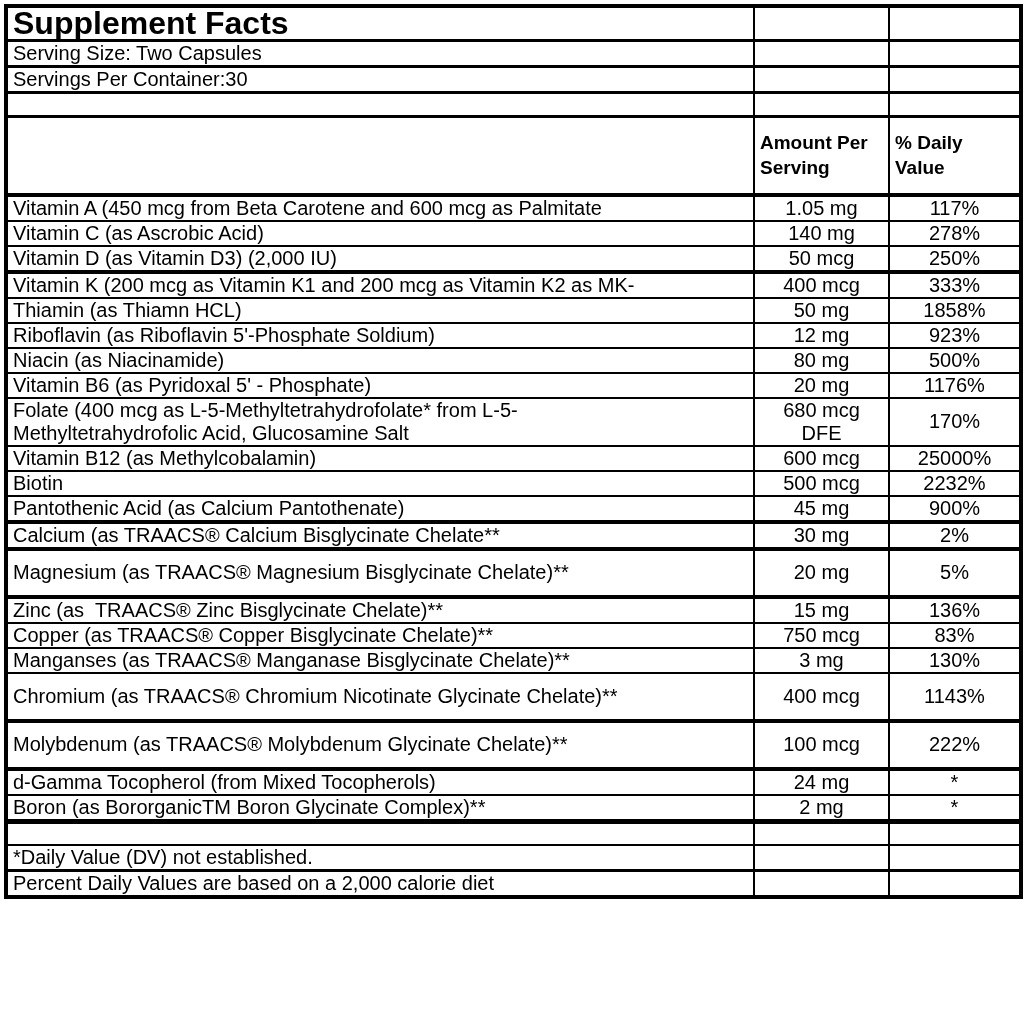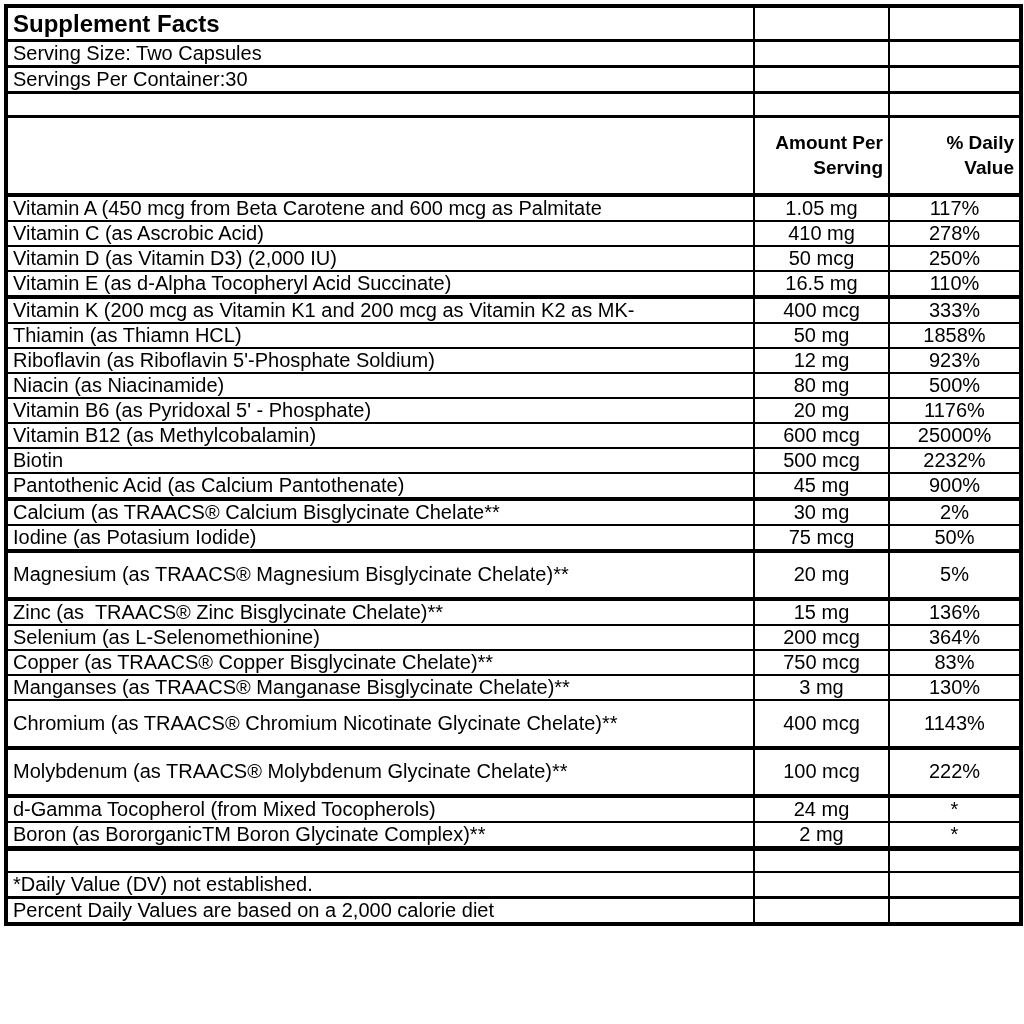--- a/index.html
+++ b/index.html
@@ -9,28 +9,28 @@
   col.c1 { width:748px; }
   col.c2 { width:135px; }
   col.c3 { width:132px; }
   td { border:2px solid #000; padding:0 5px; overflow:hidden; vertical-align:middle;
        font-size:20px; line-height:23px; }
   .lbl { white-space:pre; text-align:left; }
   .val { text-align:center; white-space:pre; padding:0 2px;border-radius:12px; }
   
   .r-title { height:33px; }
   .r-title td { border-bottom-width:3px; }
-  .r-title .lbl { font-size:24px; font-weight:bold; line-height:31px; }
+  .r-title .lbl { font-size:32px; font-weight:bold; line-height:31px; }
   .r-serving { height:18px; }
   .r-serving td { border-bottom-width:3px; }
   .r-spacer-top { height:24px; }
   .r-spacer-top td { border-bottom-width:3px; }
   .r-header { height:78px; }
   .r-header td { border-bottom-width:4px; }
-  .hdr { font-weight:bold; text-align:right; white-space:normal; font-size:19px; line-height:25px; }
+  .hdr { font-weight:bold; text-align:left; white-space:normal; font-size:19px; line-height:25px; }
   
   .r-data { height:24px; }
   .r-data.tall { height:48px; }
   .r-data.thick-top td { border-top-width:4px;margin-left:28px; }
   
   .r-spacer-bottom { height:24px; }
   .r-spacer-bottom td { border-top-width:5px; }
   .r-note { height:25px;margin-left:24px; }
   .r-note td { border-top-width:3px; }
   .r-note.first td { border-top-width:2px; }
@@ -76,33 +76,28 @@
     </tbody>
 
     <tbody id="data-rows">
         <tr class="r-data thick-top">
     <td class="lbl">Vitamin A (450 mcg from Beta Carotene and 600 mcg as Palmitate</td>
     <td class="val">1.05 mg</td>
     <td class="val">117%</td>
   </tr>
         <tr class="r-data">
     <td class="lbl">Vitamin C (as Ascrobic Acid)</td>
-    <td class="val">410 mg</td>
+    <td class="val">140 mg</td>
     <td class="val">278%</td>
   </tr>
         <tr class="r-data">
     <td class="lbl">Vitamin D (as Vitamin D3) (2,000 IU)</td>
     <td class="val">50 mcg</td>
     <td class="val">250%</td>
   </tr>
-        <tr class="r-data">
-    <td class="lbl">Vitamin E (as d-Alpha Tocopheryl Acid Succinate)</td>
-    <td class="val">16.5 mg</td>
-    <td class="val">110%</td>
-  </tr>
         <tr class="r-data thick-top">
     <td class="lbl">Vitamin K (200 mcg as Vitamin K1 and 200 mcg as Vitamin K2 as MK-</td>
     <td class="val">400 mcg</td>
     <td class="val">333%</td>
   </tr>
         <tr class="r-data">
     <td class="lbl">Thiamin (as Thiamn HCL)</td>
     <td class="val">50 mg</td>
     <td class="val">1858%</td>
   </tr>
@@ -114,61 +109,58 @@
         <tr class="r-data">
     <td class="lbl">Niacin (as Niacinamide)</td>
     <td class="val">80 mg</td>
     <td class="val">500%</td>
   </tr>
         <tr class="r-data">
     <td class="lbl">Vitamin B6 (as Pyridoxal 5' - Phosphate)</td>
     <td class="val">20 mg</td>
     <td class="val">1176%</td>
   </tr>
+        <tr class="r-data tall">
+    <td class="lbl">Folate (400 mcg as L-5-Methyltetrahydrofolate* from L-5-
+Methyltetrahydrofolic Acid, Glucosamine Salt</td>
+    <td class="val">680 mcg
+DFE</td>
+    <td class="val">170%</td>
+  </tr>
         <tr class="r-data">
     <td class="lbl">Vitamin B12 (as Methylcobalamin)</td>
     <td class="val">600 mcg</td>
     <td class="val">25000%</td>
   </tr>
         <tr class="r-data">
     <td class="lbl">Biotin</td>
     <td class="val">500 mcg</td>
     <td class="val">2232%</td>
   </tr>
         <tr class="r-data">
     <td class="lbl">Pantothenic Acid (as Calcium Pantothenate)</td>
     <td class="val">45 mg</td>
     <td class="val">900%</td>
   </tr>
         <tr class="r-data thick-top">
     <td class="lbl">Calcium (as TRAACS® Calcium Bisglycinate Chelate**</td>
     <td class="val">30 mg</td>
     <td class="val">2%</td>
-  </tr>
-        <tr class="r-data">
-    <td class="lbl">Iodine (as Potasium Iodide)</td>
-    <td class="val">75 mcg</td>
-    <td class="val">50%</td>
   </tr>
         <tr class="r-data tall thick-top">
     <td class="lbl">Magnesium (as TRAACS® Magnesium Bisglycinate Chelate)**</td>
     <td class="val">20 mg</td>
     <td class="val">5%</td>
   </tr>
         <tr class="r-data thick-top">
     <td class="lbl">Zinc (as  TRAACS® Zinc Bisglycinate Chelate)**</td>
     <td class="val">15 mg</td>
     <td class="val">136%</td>
   </tr>
         <tr class="r-data">
-    <td class="lbl">Selenium (as L-Selenomethionine)</td>
-    <td class="val">200 mcg</td>
-    <td class="val">364%</td>
-  </tr>
-        <tr class="r-data">
     <td class="lbl">Copper (as TRAACS® Copper Bisglycinate Chelate)**</td>
     <td class="val">750 mcg</td>
     <td class="val">83%</td>
   </tr>
         <tr class="r-data">
     <td class="lbl">Manganses (as TRAACS® Manganase Bisglycinate Chelate)**</td>
     <td class="val">3 mg</td>
     <td class="val">130%</td>
   </tr>
         <tr class="r-data tall">

